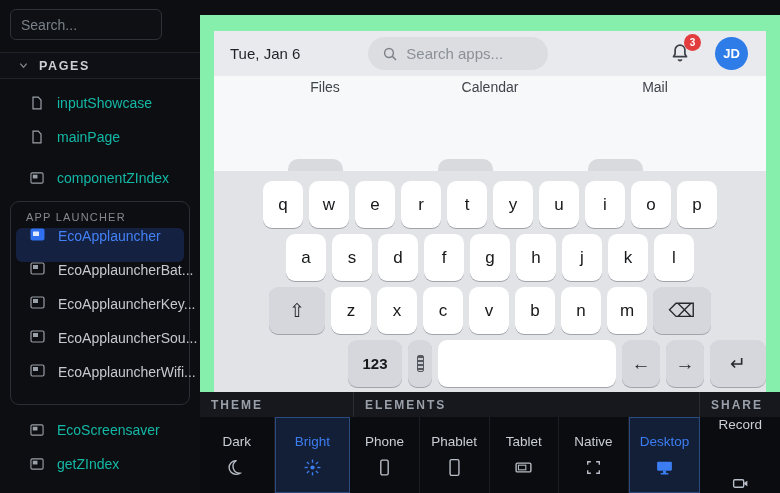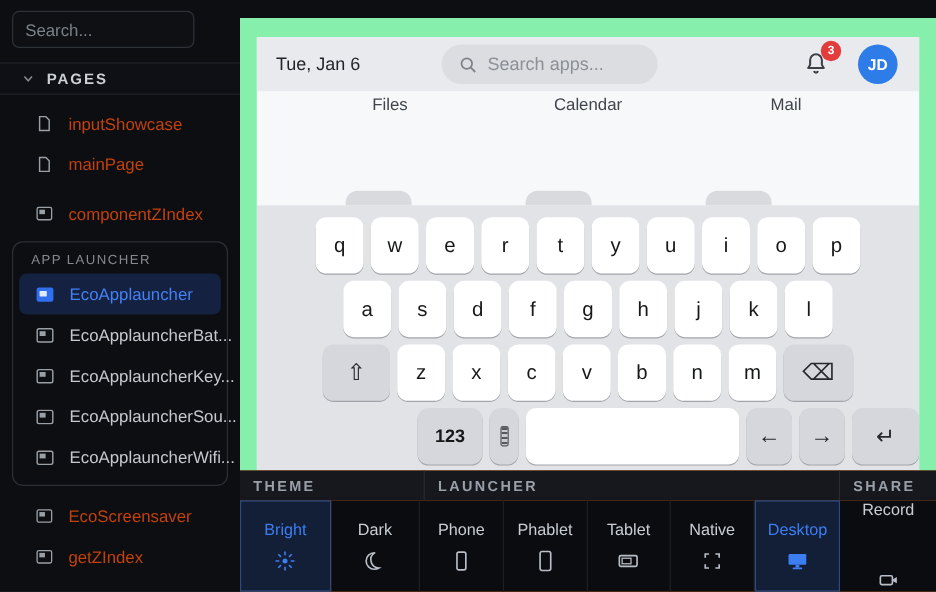--- a/index.html
+++ b/index.html
@@ -13,28 +13,28 @@
     background:#0e1013; border:1px solid #2e3238; border-radius:6px;
     color:#3b82f6; font-size:14px; padding:0 10px; outline:none;
     font-family:"Liberation Sans", sans-serif; }
   .side-search::placeholder { color:#7b818a; }
   .side-header { margin-top:12px; height:27px; display:flex; align-items:center;
     gap:11px; padding-left:19px; background:#0e1015;
     border-top:1px solid #1f2227; border-bottom:1px solid #1f2227;
     color:#ccd0d6; font-size:12.5px; font-weight:bold; letter-spacing:1.6px; }
   .chev { width:9px; height:9px; color:#868b93; flex:0 0 auto; }
   .side-item { height:34px; display:flex; align-items:center; gap:13px;
-    padding-left:30px; color:#c2410c; font-size:14px; cursor:pointer; }
+    padding-left:30px; color:#14b8a6; font-size:14px; cursor:pointer; }
   .side-item .ic { width:14px; height:14px; color:#9aa0a8; flex:0 0 auto; }
   .side-items-pad { margin-top:7px; }
   .group-box { margin:6px 10px 0 10px; border:1px solid #2b2e34; border-radius:9px;
     padding:6px 5px 6px 5px; }
   .group-label { height:18px; line-height:18px; padding-left:10px; color:#84898f;
     font-size:11px; letter-spacing:1.2px; margin-bottom:2px; }
-  .group-item { height:34px; display:flex; align-items:center; gap:13px;
+  .group-item { height:34px; display:flex; gap:13px;
     padding-left:14px; color:#c5c9cf; font-size:14px; border-radius:6px; cursor:pointer; }
   .group-item .ic { width:15px; height:13px; color:#9aa0a8; flex:0 0 auto; }
   .group-item.selected { background:#142140; color:#4381f6; }
   .group-item.selected .ic { color:#3070ef; }
 
   
   .frame { position:absolute; left:200px; top:0; width:580px; height:392px;
     background:#86efac; padding:16px 14px 9px 14px;margin-top:15px; }
   .screen { width:552px; height:371px; background:#f7f8fa; display:flex;
     flex-direction:column; overflow:hidden; }
@@ -279,49 +279,49 @@
           </div>
       </div>
     </div>
     <div class="kb-strip"></div>
   </div>
 </div>
 
 <div class="toolbar">
   <div class="tb-head">
     <div class="tb-sec sec-theme">THEME</div>
-    <div class="tb-sec sec-viewport">LAUNCHER</div>
+    <div class="tb-sec sec-viewport">ELEMENTS</div>
     <div class="tb-sec sec-share">SHARE</div>
   </div>
   <div class="tb-btns">
+
+    <div class="tb-btn bw75">
+      <span>Dark</span>
+      <svg class="tic" viewBox="0 0 18 18">
+          <path d="M8.5 2.5a6.5 6.5 0 0 0 0 13 6.8 6.8 0 0 0 3.6-1A6.5 6.5 0 0 1 8.6 2.6z" fill="none" stroke="currentColor" stroke-width="1.3"></path>
+        </svg>
+    </div>
 
     <div class="tb-btn bw76 selected">
       <span>Bright</span>
       <svg class="tic" viewBox="0 0 18 18">
           <circle cx="9" cy="9" r="2" fill="currentColor"></circle>
           <g stroke="currentColor" stroke-width="1.3">
             <line x1="9" y1="1.5" x2="9" y2="4.5"></line>
             <line x1="9" y1="13.5" x2="9" y2="16.5"></line>
             <line x1="1.5" y1="9" x2="4.5" y2="9"></line>
             <line x1="13.5" y1="9" x2="16.5" y2="9"></line>
             <line x1="3.7" y1="3.7" x2="5.8" y2="5.8"></line>
             <line x1="12.2" y1="12.2" x2="14.3" y2="14.3"></line>
             <line x1="14.3" y1="3.7" x2="12.2" y2="5.8"></line>
             <line x1="5.8" y1="12.2" x2="3.7" y2="14.3"></line>
           </g>
         </svg>
     </div>
 
-    <div class="tb-btn bw75">
-      <span>Dark</span>
-      <svg class="tic" viewBox="0 0 18 18">
-          <path d="M8.5 2.5a6.5 6.5 0 0 0 0 13 6.8 6.8 0 0 0 3.6-1A6.5 6.5 0 0 1 8.6 2.6z" fill="none" stroke="currentColor" stroke-width="1.3"></path>
-        </svg>
-    </div>
-
     <div class="tb-btn bw70">
       <span>Phone</span>
       <svg class="tic" viewBox="0 0 18 18">
           <rect x="5.5" y="2" width="7" height="14" rx="1.5" fill="none" stroke="currentColor" stroke-width="1.3"></rect>
         </svg>
     </div>
 
     <div class="tb-btn bw70">
       <span>Phablet</span>
       <svg class="tic" viewBox="0 0 18 18">

